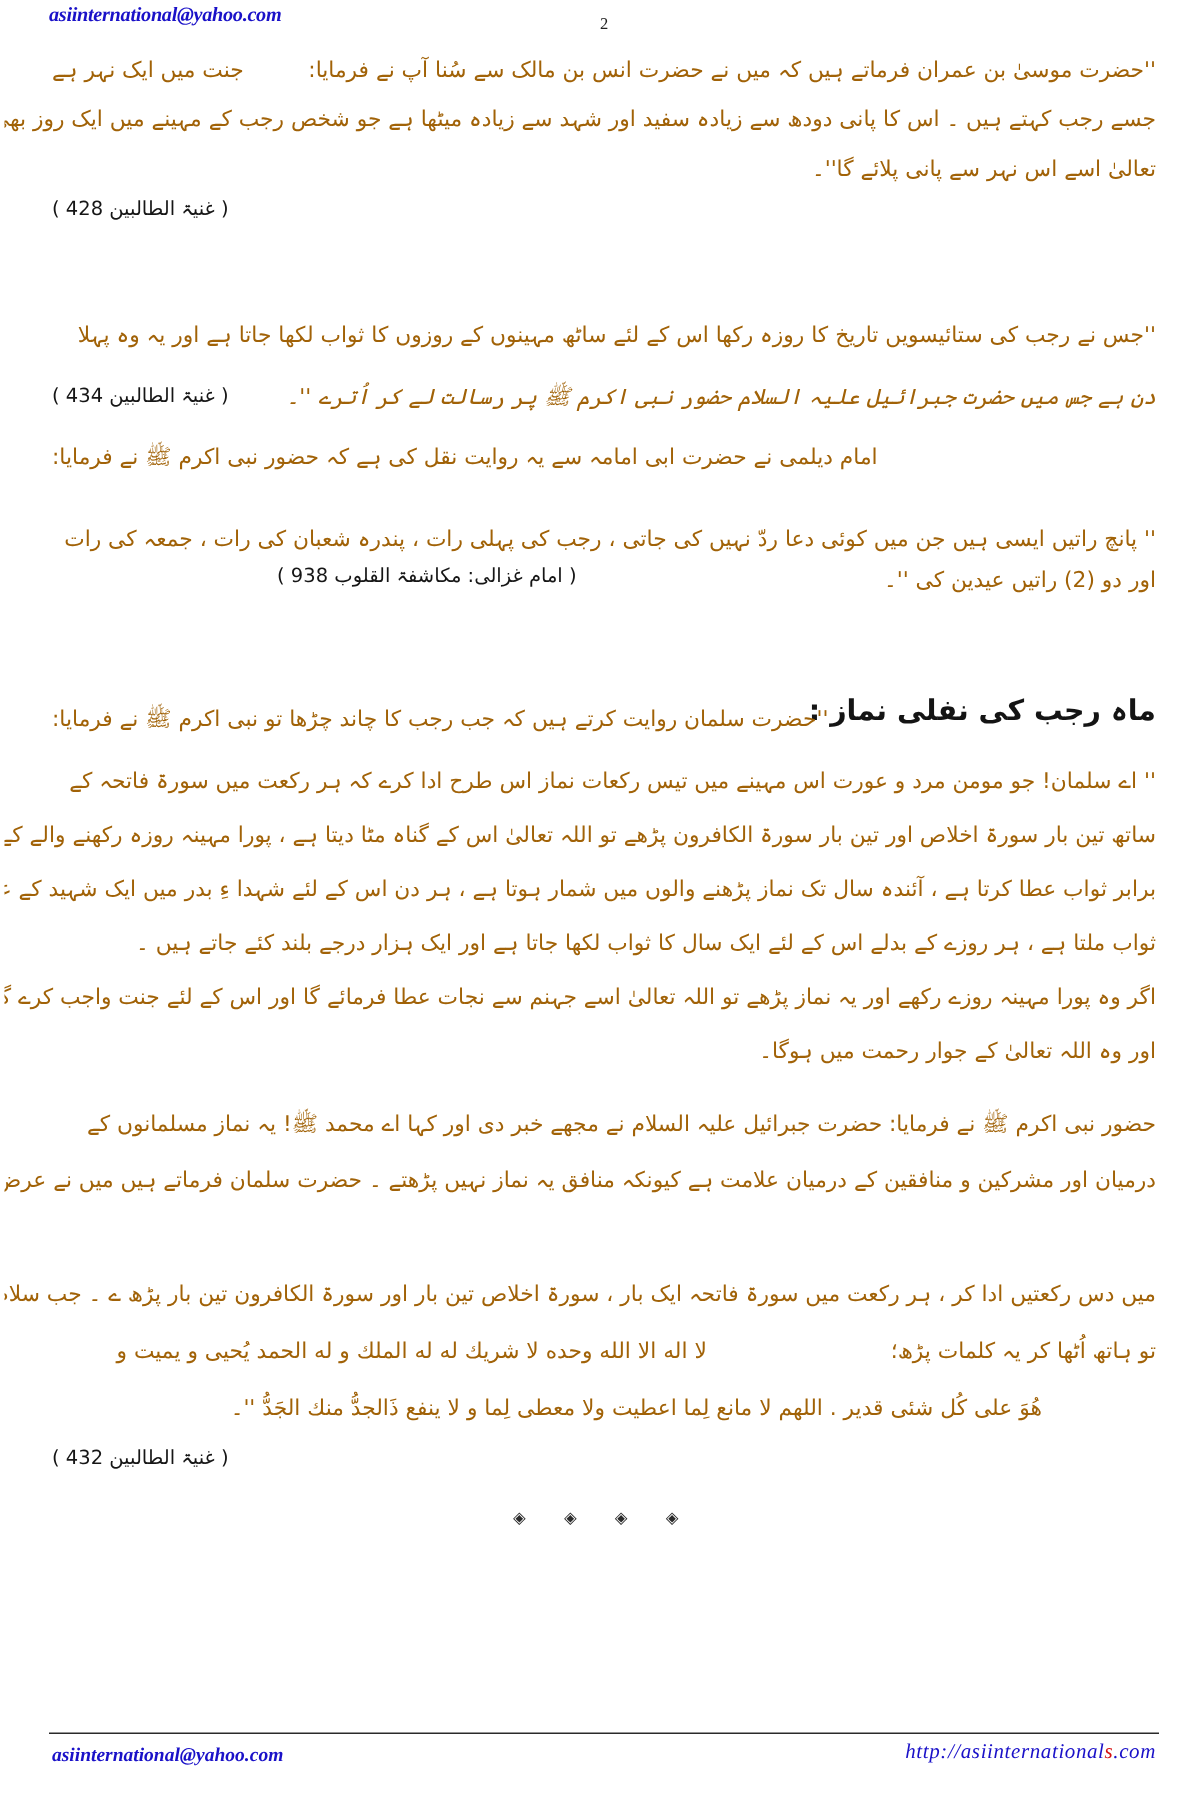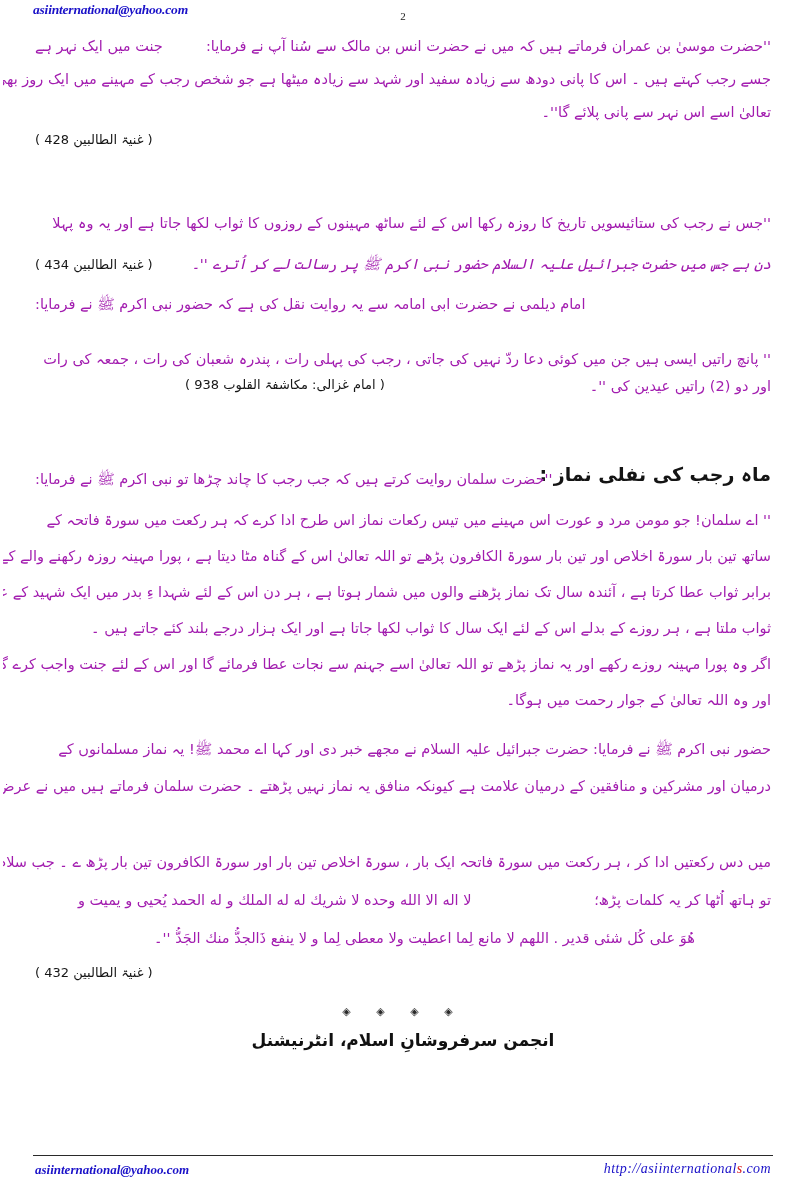--- a/index.html
+++ b/index.html
@@ -102,21 +102,21 @@
     align-items: baseline;
     direction: rtl;
   }
   .row.center { justify-content: center; }
   .row.start  { justify-content: flex-start; }
   .row.end    { justify-content: flex-end; }
 
   .seg {
     white-space: nowrap;
     font-family: "DejaVu Sans", sans-serif;
-    color: #a21caf;
+    color: #a16207;
     font-size: 14.5px;
   }
 
   
   .diamonds {
     position: absolute;
     left: 0;
     width: 736px;
     text-align: center;
     direction: ltr;
@@ -262,21 +262,20 @@
       <span class="seg">تو ہاتھ اُٹھا کر یہ کلمات پڑھ؛</span>
       <span class="seg u-arabic">لا اله الا الله وحده لا شريك له له الملك و له الحمد يُحيى و يميت و</span>
     </div>
     <div class="row center" style="top:900px;">
       <span class="seg u-arabic">هُوَ على كُل شئى قدير . اللهم لا مانع لِما اعطيت ولا معطى لِما و لا ينفع ذَالجدُّ منك الجَدُّ ''۔</span>
     </div>
     <div class="u-line u-cite txt-left" style="top:936px;">( غنیۃ الطالبین 432 )</div>
 
     <div class="diamonds" style="top:975px;">◈ ◈ ◈ ◈</div>
 
-    <div class="org-line" style="top:1000px;">انجمن سرفروشانِ اسلام، انٹرنیشنل</div>
   </div>
 
   <div class="footer-rule"></div>
 
   <div class="bottom-footer">
     <div class="ftr-email">asiinternational@yahoo.com</div>
     <div class="ftr-url">
       <span>http://asiinternational</span><span class="red">s</span><span>.com</span>
     </div>
   </div>

